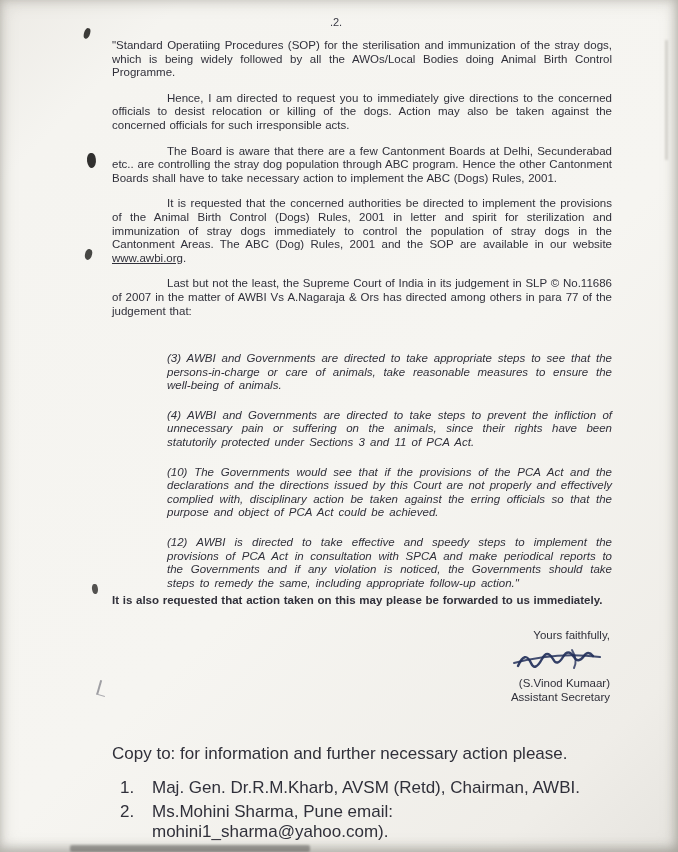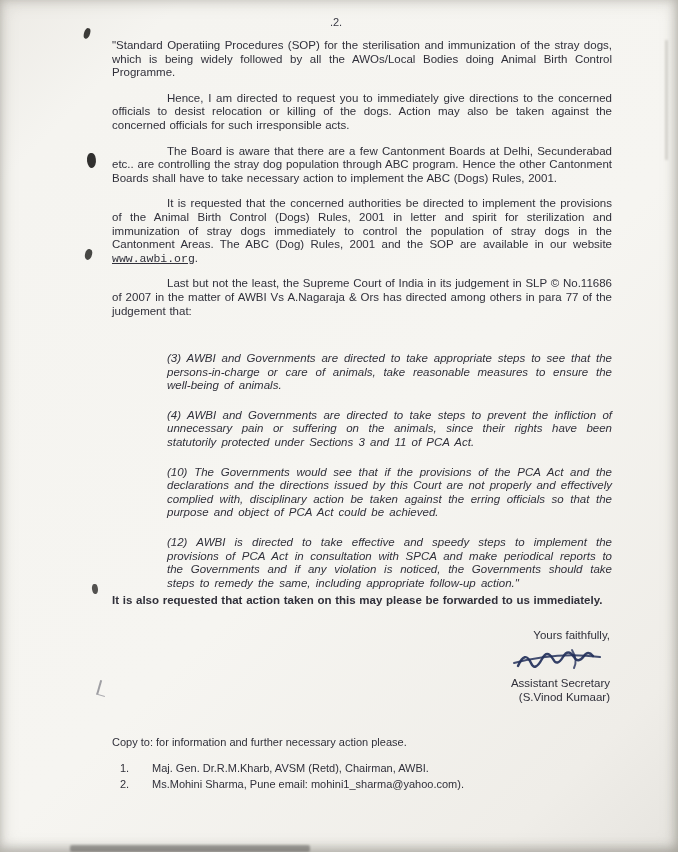--- a/index.html
+++ b/index.html
@@ -38,31 +38,31 @@
   p.ti { text-indent: 55px; }
   p.quote {
     font-style: italic;
     margin-left: 55px;
     margin-bottom: 16px;
     word-spacing: 2px;
   }
   p.after-p5 { margin-bottom: 34px; }
   p.q-last { margin-bottom: 4px; }
   p.closing { margin-bottom: 8px; text-align: left; font-weight: bold; }
-  .doclink { text-decoration: underline; color: #30303a; font-family: Liberation Mono, monospace; }
+  .doclink { text-decoration: underline; color: #30303a; }
   .signoff {
     margin-top: 20px;
     text-align: right;
     font-size: 11.5px;
     line-height: 14px;
     padding-right: 2px;
   }
   .signature-wrap { height: 30px; margin: 2px 6px 2px 0; }
   .signature-wrap svg { float: right; }
-  .copyblock { margin-top: 32px; font-size: 11px; }
+  .copyblock { margin-top: 40px; font-size: 17px; }
   .copy-label { margin-bottom: 14px; }
   .copy-item { display: flex; margin-bottom: 4px; }
   .copy-num { width: 40px; flex: 0 0 40px; padding-left: 8px; box-sizing: border-box; }
   .copy-text { flex: 1; }
   
   .artifact { position: absolute; background: #1c1b19; border-radius: 50% 40% 55% 45%; }
   .a1 { left: 84px; top: 28px;  width: 6px;  height: 11px; transform: rotate(14deg); opacity: .85; }
   .a2 { left: 87px; top: 153px; width: 9px;  height: 15px; transform: rotate(-8deg); opacity: .9; }
   .a3 { left: 85px; top: 249px; width: 7px;  height: 11px; transform: rotate(10deg); opacity: .8; }
   .a4 { left: 92px; top: 584px; width: 6px;  height: 10px; transform: rotate(-12deg); opacity: .75; }
@@ -117,22 +117,22 @@
     <div class="signoff">
       <div>Yours faithfully,</div>
       <div class="signature-wrap">
         <svg width="92" height="30" viewBox="0 0 92 30" aria-hidden="true">
           <path d="M6 22 q7 -16 13 -3 q4 9 11 -4 q5 -10 11 0 q4 8 10 -2 q5 -9 11 0 q4 7 10 -1 q4 -6 9 0" fill="none" stroke="#23305a" stroke-width="2.4" stroke-linecap="round" opacity="0.92"></path>
           <path d="M2 19 C 28 12, 58 9, 88 13" fill="none" stroke="#23305a" stroke-width="2" stroke-linecap="round" opacity="0.85"></path>
           <path d="M60 6 q6 10 2 18" fill="none" stroke="#23305a" stroke-width="2" stroke-linecap="round" opacity="0.8"></path>
         </svg>
       </div>
       <div style="clear:both"></div>
+      <div>(S.Vinod Kumaar)</div>
       <div>Assistant Secretary</div>
-      <div>(S.Vinod Kumaar)</div>
     </div>
 
     <div class="copyblock">
       <div class="copy-label">Copy to: for information and further necessary action please.</div>
       <div class="copy-item">
         <span class="copy-num">1.</span>
         <span class="copy-text">Maj. Gen. Dr.R.M.Kharb, AVSM (Retd), Chairman, AWBI.</span>
       </div>
       <div class="copy-item">
         <span class="copy-num">2.</span>

